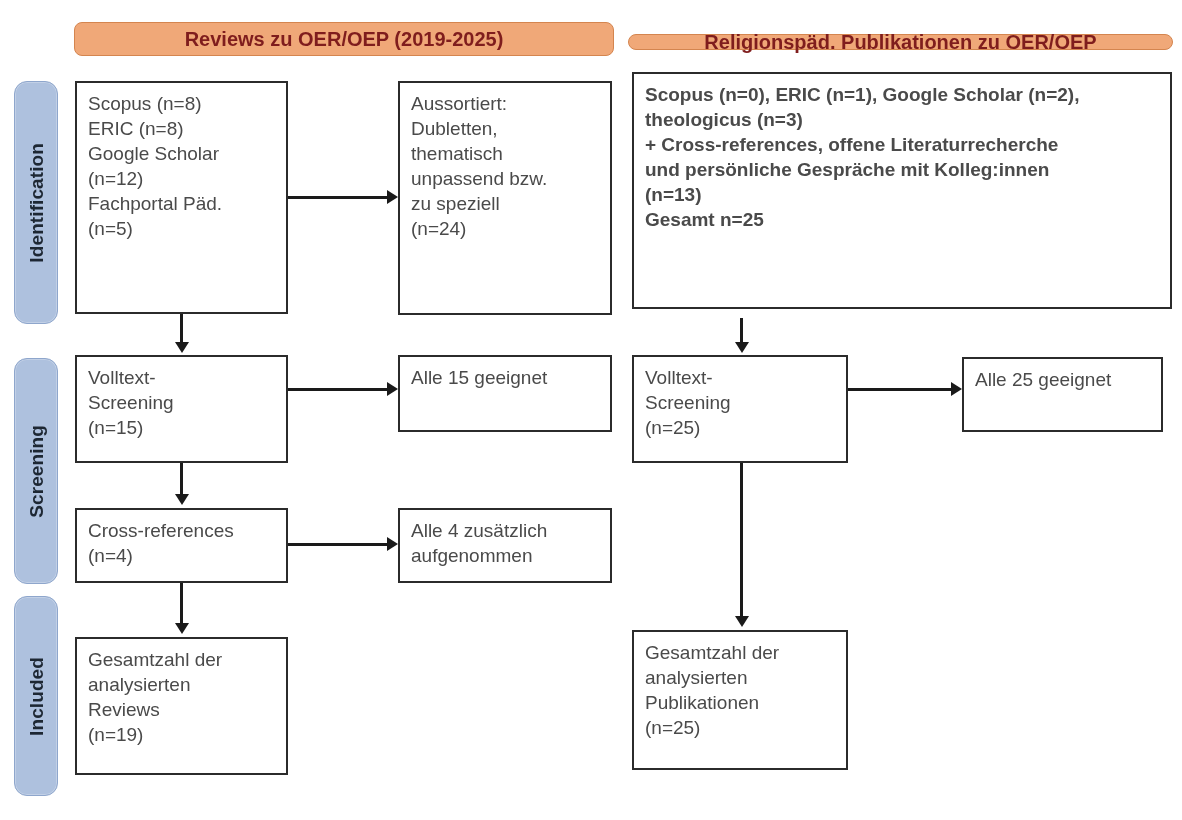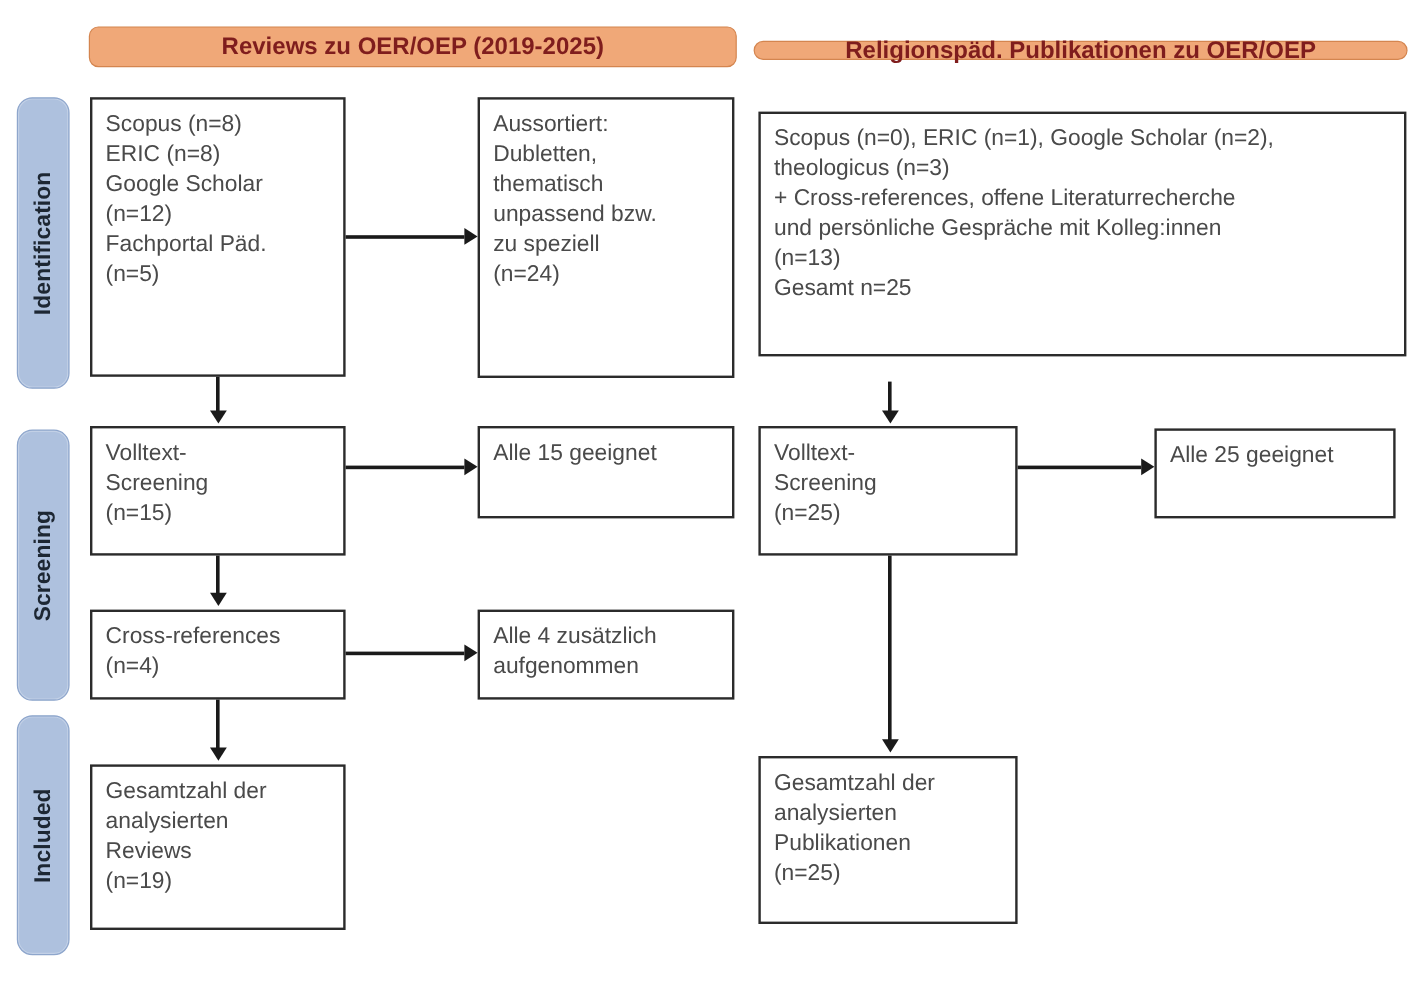--- a/index.html
+++ b/index.html
@@ -175,21 +175,21 @@
   <div class="conn-v" style="left:180px; top:583px; width:3px; height:42px;"></div>
   <div class="arrow-down" style="left:175px; top:623px;"></div>
 
   <div class="box" style="left:75px; top:637px; width:213px; height:138px;">
     <span class="line">Gesamtzahl der</span>
     <span class="line">analysierten</span>
     <span class="line">Reviews</span>
     <span class="line">(n=19)</span>
   </div>
 
-  <div class="box" style="left:632px; top:93px; width:540px; height:204px;">
+  <div class="box" style="left:632px; top:72px; width:540px; height:237px;font-weight:bold;">
     <span class="line">Scopus (n=0), ERIC (n=1), Google Scholar (n=2),</span>
     <span class="line">theologicus (n=3)</span>
     <span class="line">+ Cross-references, offene Literaturrecherche</span>
     <span class="line">und persönliche Gespräche mit Kolleg:innen</span>
     <span class="line">(n=13)</span>
     <span class="line">Gesamt n=25</span>
   </div>
 
   <div class="conn-v" style="left:740px; top:318px; width:3px; height:26px;"></div>
   <div class="arrow-down" style="left:735px; top:342px;"></div>

